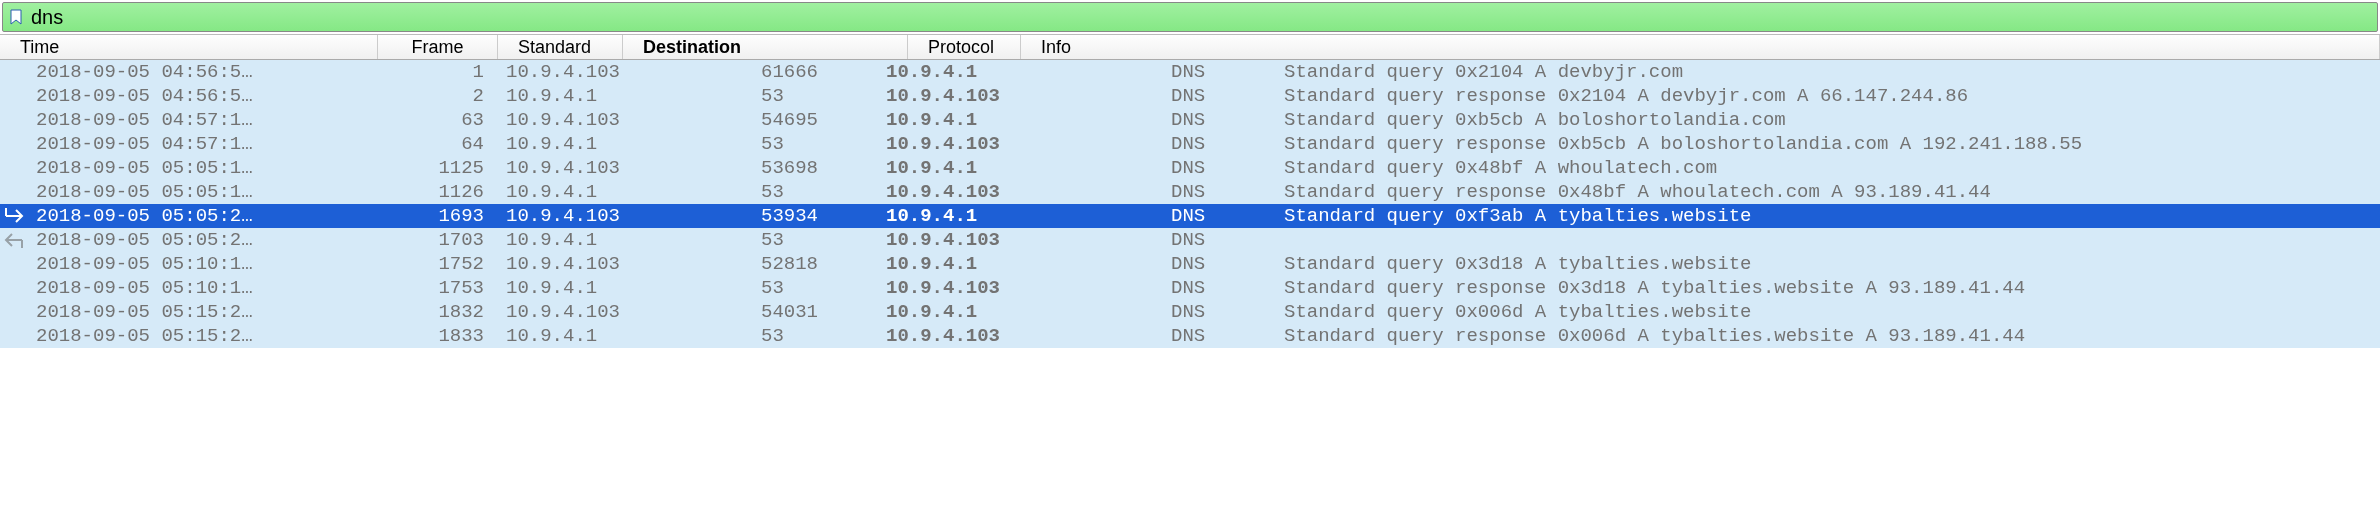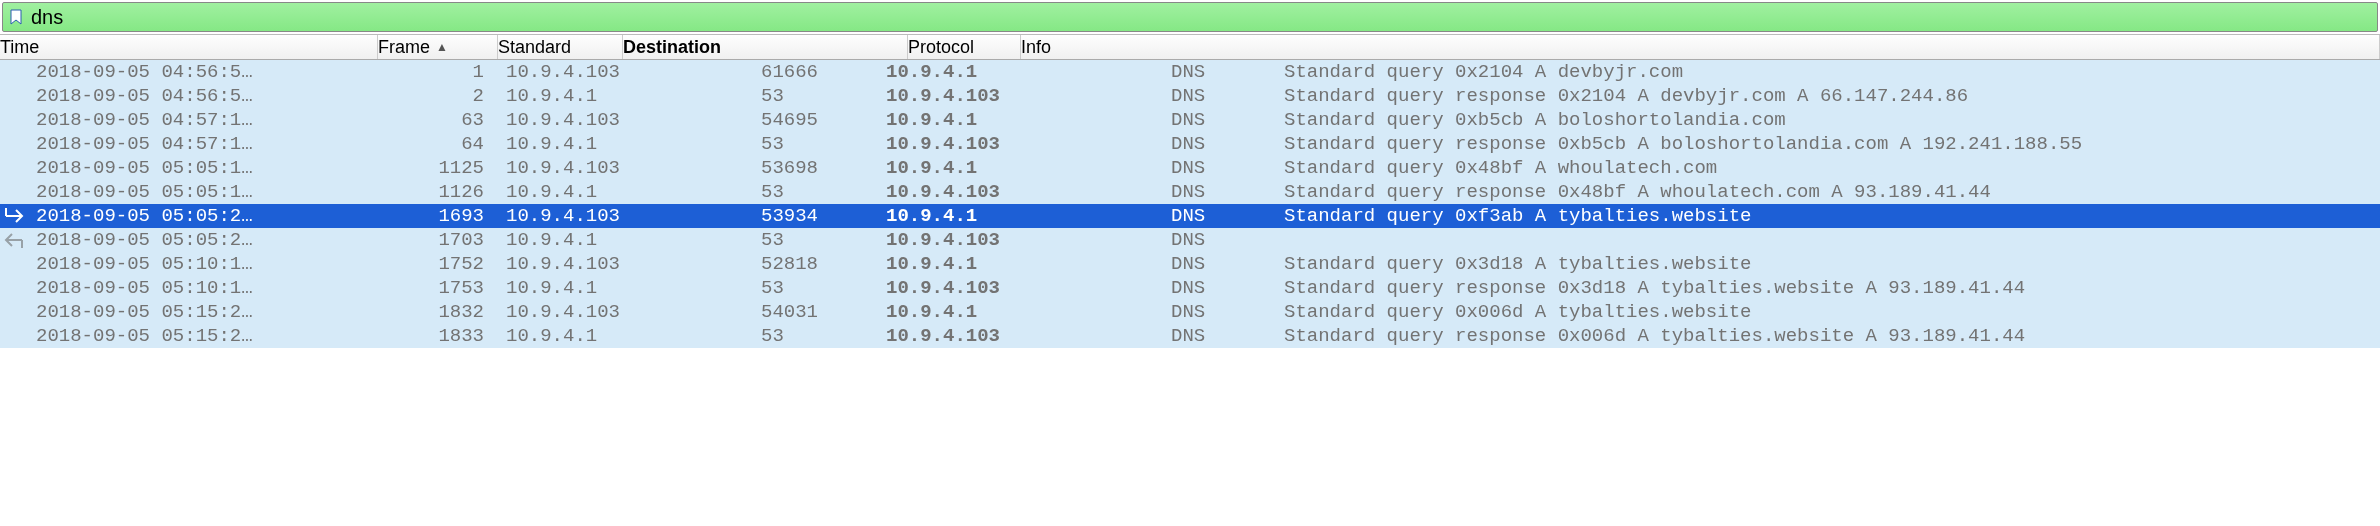--- a/index.html
+++ b/index.html
@@ -41,35 +41,35 @@
     background: linear-gradient(#fefefe, #f0f0f0);
     border-top: 1px solid #bbb;
     border-bottom: 1px solid #aaa;
     height: 26px;
     font-family: -apple-system, "Helvetica Neue", Arial, sans-serif;
     font-size: 18px;
     color: #000;
   }
   .hcell {
     border-right: 1px solid #ccc;
-    padding: 2px 0;
+    padding: 2px 20px;
     display: flex;
     align-items: center;
     white-space: nowrap;
     overflow: hidden;
     user-select: none;
   }
   .hcell.sortable { gap: 6px; }
   .sort-arrow {
     font-size: 12px;
     color: #555;
   }
   .col-marker { width: 28px; flex-shrink: 0; border-right: none; padding:0;}
   .col-time   { width: 350px; flex-shrink: 0; }
-  .col-frame  { width: 120px; flex-shrink: 0; text-align: right; justify-content: flex-end;}
+  .col-frame  { width: 120px; flex-shrink: 0; text-align: right; justify-content: flex-end; flex-direction: column;}
   .col-source { width: 255px; flex-shrink: 0; }
   .col-srcport{ width: 125px; flex-shrink: 0; }
   .col-dest   { width: 285px; flex-shrink: 0; font-weight: bold; }
   .col-proto  { width: 113px; flex-shrink: 0; }
   .col-info   { flex: 1; }
   .rows { }
   .row {
     display: flex;
     height: 24px;
     background: #d6eaf8;

